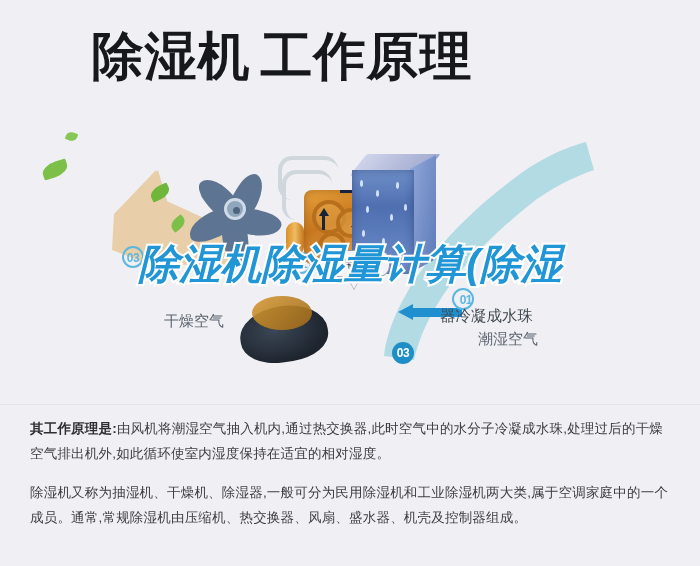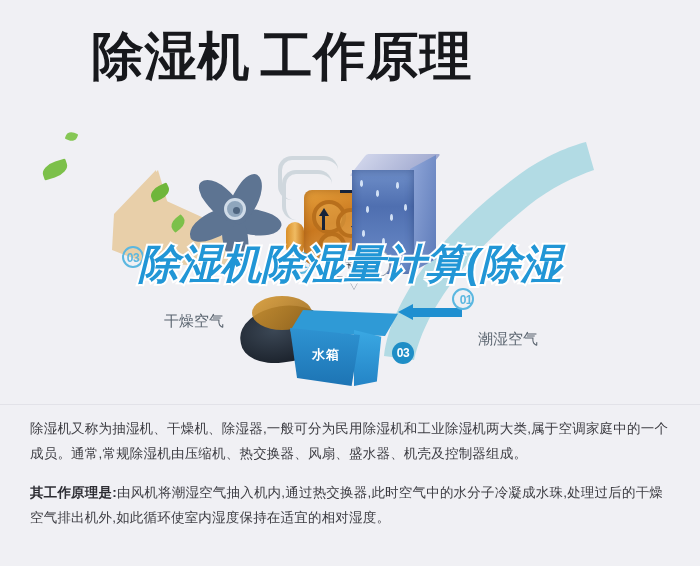--- a/index.html
+++ b/index.html
@@ -451,49 +451,44 @@
     </div>
 
     <div class="intake-arrow">
       <div class="head"></div>
       <div class="shaft"></div>
     </div>
 
     <div class="base"></div>
     <div class="base2"></div>
 
-    <div class="tank">
-      <div class="tank-top"></div>
-      <div class="tank-right"></div>
-      <div class="tank-front"></div>
-      <div class="tank-label">水箱</div>
-    </div>
 
     <div class="badge outline" id="badge01">01</div>
     <div class="badge outline" id="badge02">01</div>
     <div class="badge outline" id="badge03">03</div>
 
     <div class="lbl" id="lbl-humid">潮湿空气</div>
     <div class="lbl" id="lbl-dry">干燥空气</div>
 
     <div class="callout">
       <span>干燥空气</span>
       <span class="tail"></span>
     </div>
   </div>
 
+  <div class="step2-tail">器冷凝成水珠</div>
 
   <div class="step3-line">
     <span class="badge filled">03</span>
   </div>
 
   <div class="overlay">
     <span class="ol-line">除湿机除湿量计算(除湿</span>
   </div>
 
   <div class="divider"></div>
 
   <div class="body-copy">
+    <p><span class="lead">其工作原理是:</span><span>由风机将潮湿空气抽入机内,通过热交换器,此时空气中的水分子冷凝成水珠,处理过后的干燥空气排出机外,如此循环使室内湿度保持在适宜的相对湿度。</span></p>
     <p>除湿机又称为抽湿机、干燥机、除湿器,一般可分为民用除湿机和工业除湿机两大类,属于空调家庭中的一个成员。通常,常规除湿机由压缩机、热交换器、风扇、盛水器、机壳及控制器组成。</p>
-    <p><span class="lead">其工作原理是:</span><span>由风机将潮湿空气抽入机内,通过热交换器,此时空气中的水分子冷凝成水珠,处理过后的干燥空气排出机外,如此循环使室内湿度保持在适宜的相对湿度。</span></p>
   </div>
 
 </div>
 
 </body></html>

